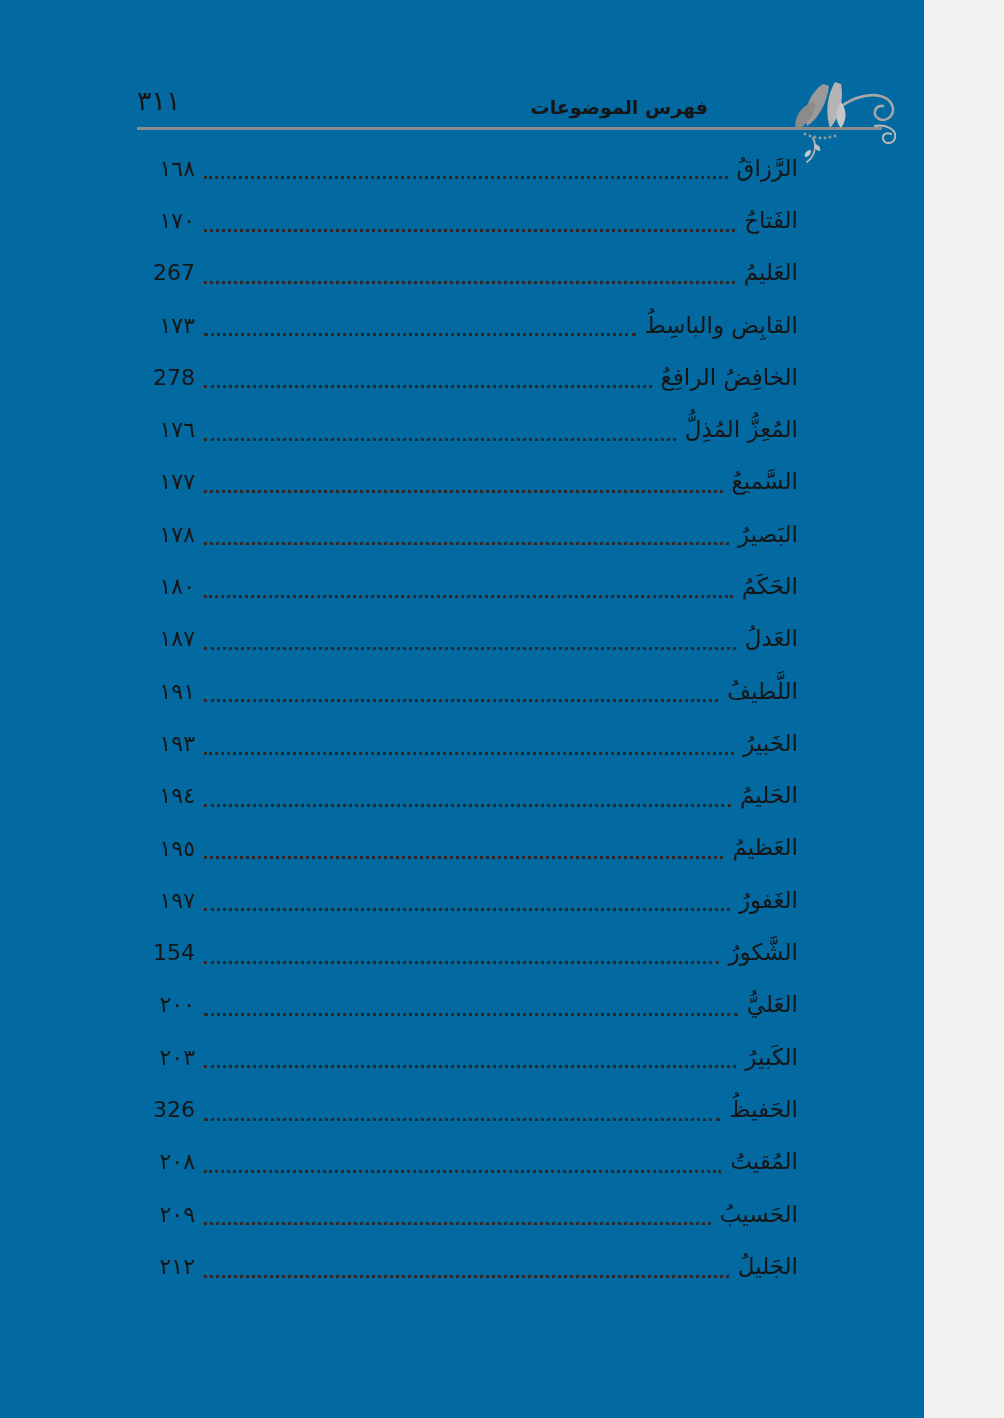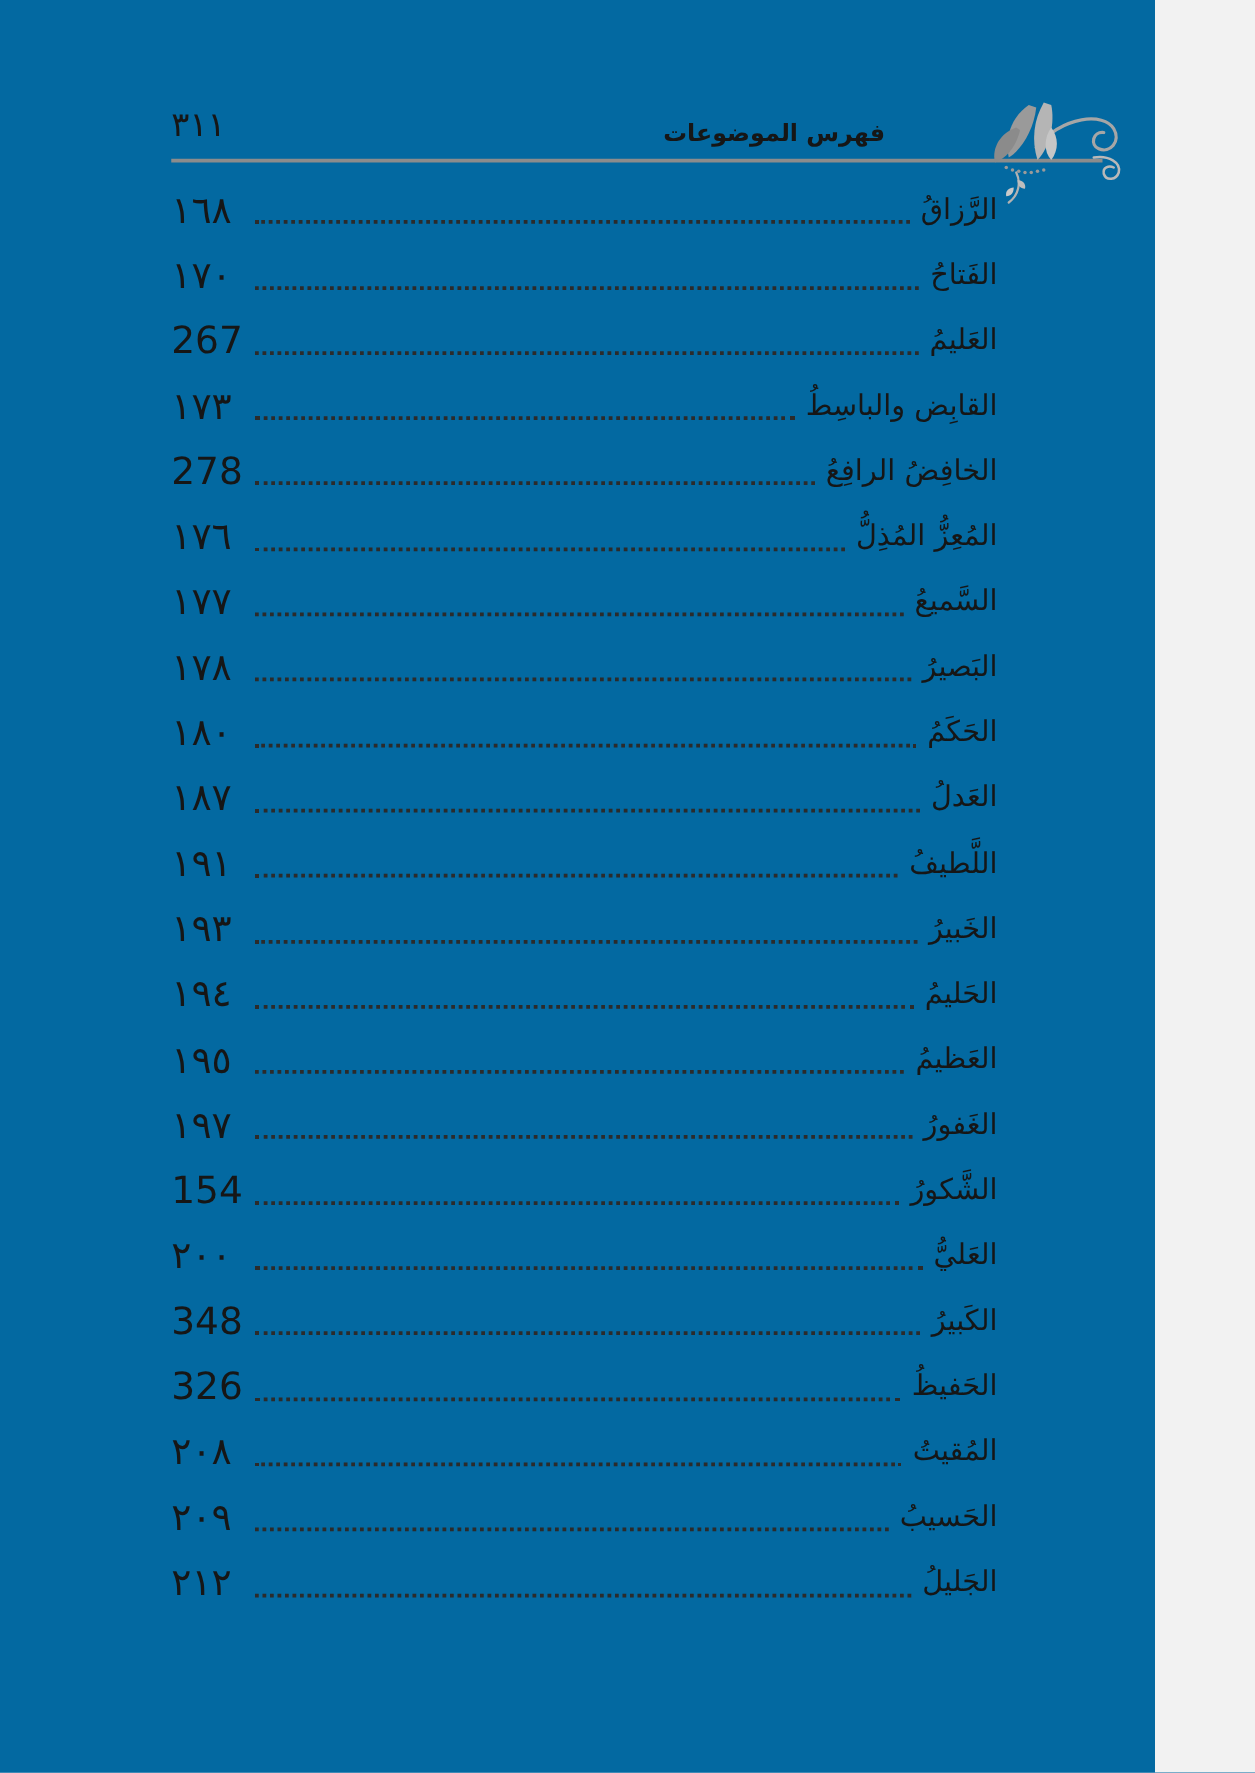--- a/index.html
+++ b/index.html
@@ -62,23 +62,23 @@
   .dots {
     flex: 1;
     height: 0;
     border-bottom: 3px dotted #2b2b2b;
     align-self: flex-end;
     margin-bottom: 15px;
     margin-right: 9px;  
     margin-left: 9px;   
   }
   .num {
-    font-size: 30px;
+    font-size: 22px;
     width: 58px;
-    text-align: left;
+    text-align: right;
     direction: ltr;
     white-space: nowrap;
   }
 </style>
 </head>
 <body>
 
 <div class="page">
 
   <span class="pagenum">٣١١</span>
@@ -211,21 +211,21 @@
 
     <div class="row">
       <span class="title">العَليُّ</span>
       <span class="dots"></span>
       <span class="num">٢٠٠</span>
     </div>
 
     <div class="row">
       <span class="title">الكَبيرُ</span>
       <span class="dots"></span>
-      <span class="num">348</span>
+      <span class="num">٢٠٣</span>
     </div>
 
     <div class="row">
       <span class="title">الحَفيظُ</span>
       <span class="dots"></span>
       <span class="num">326</span>
     </div>
 
     <div class="row">
       <span class="title">المُقيتُ</span>

